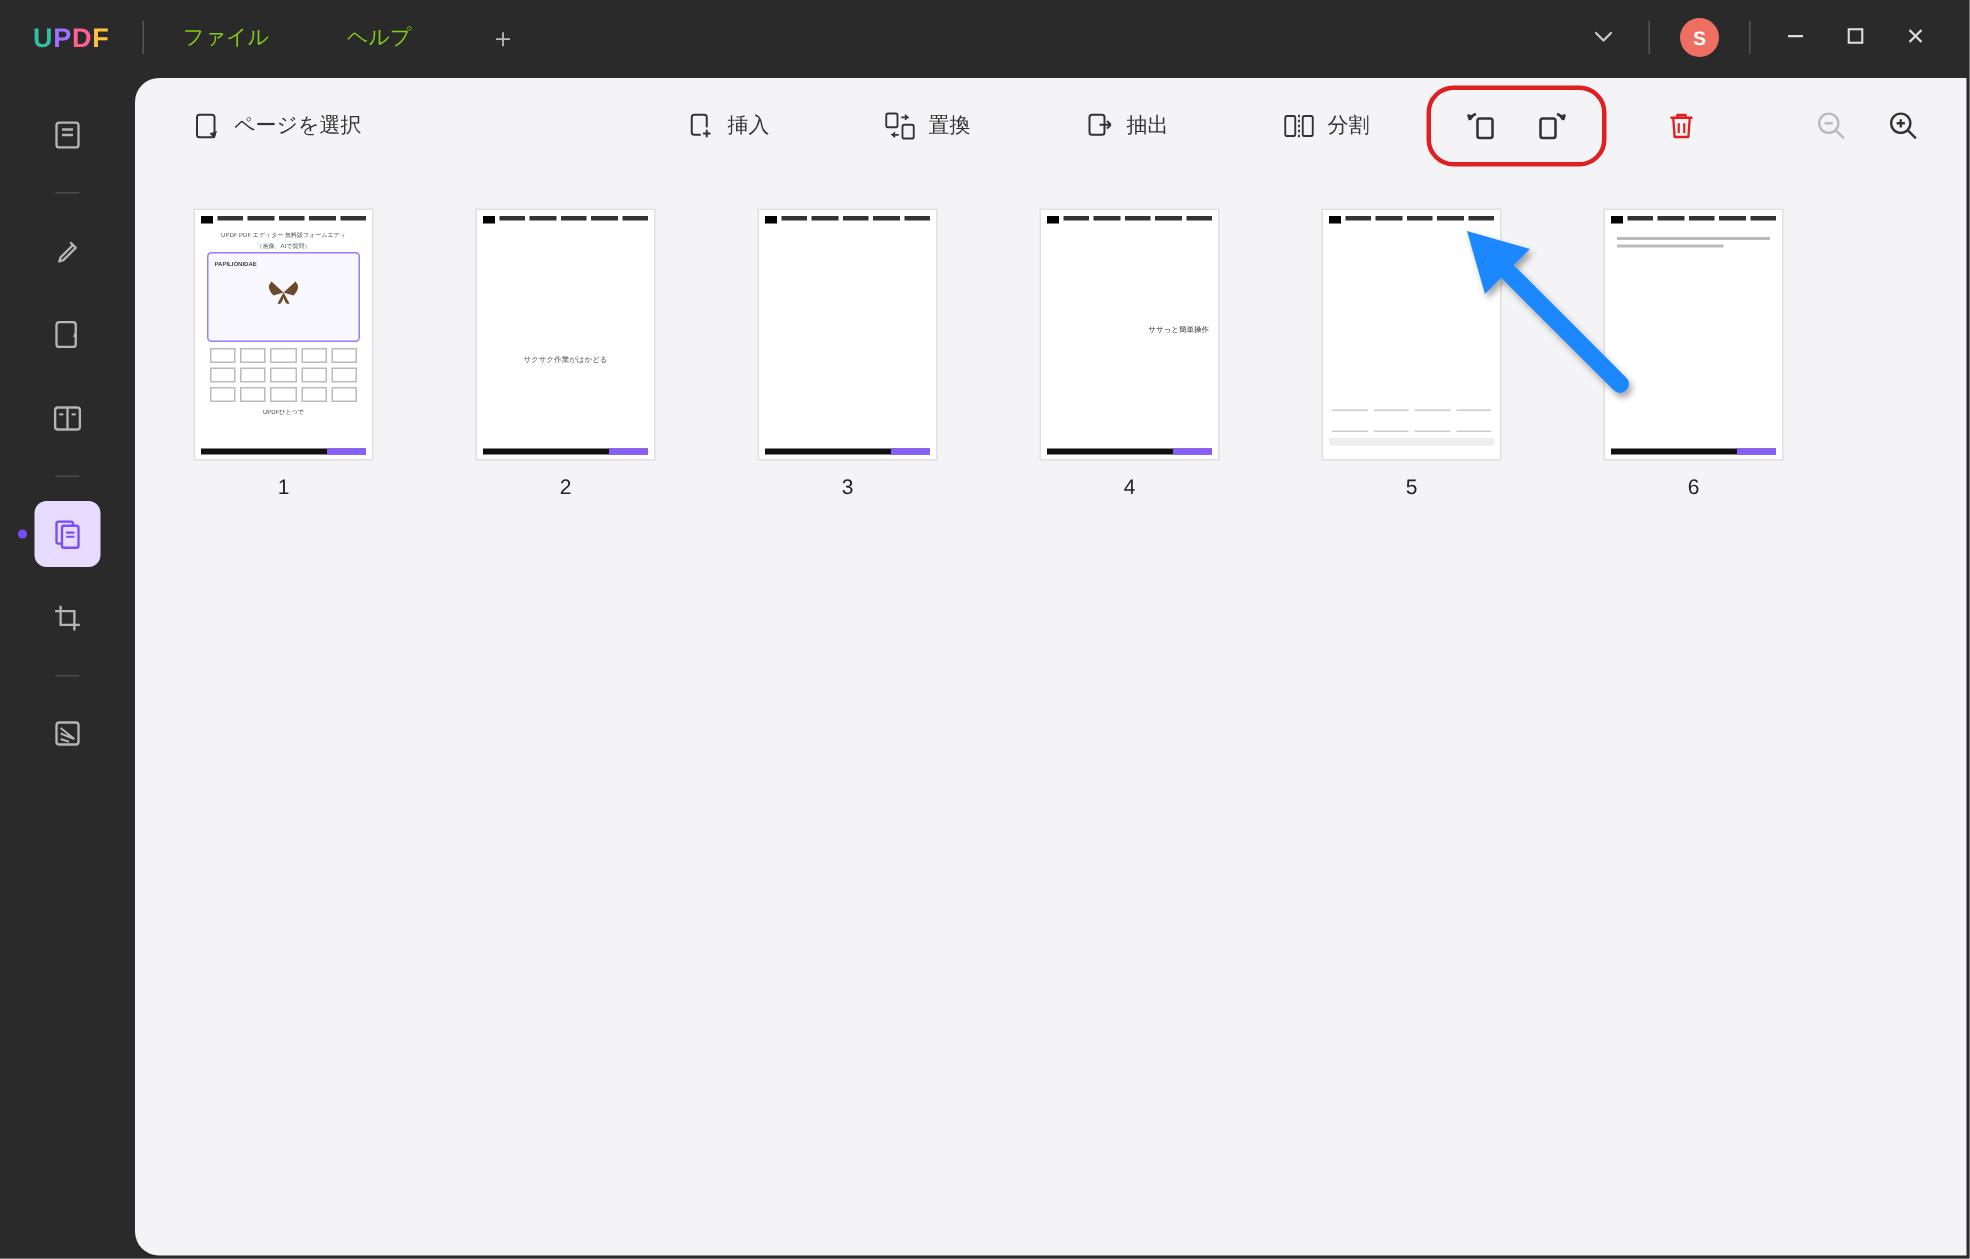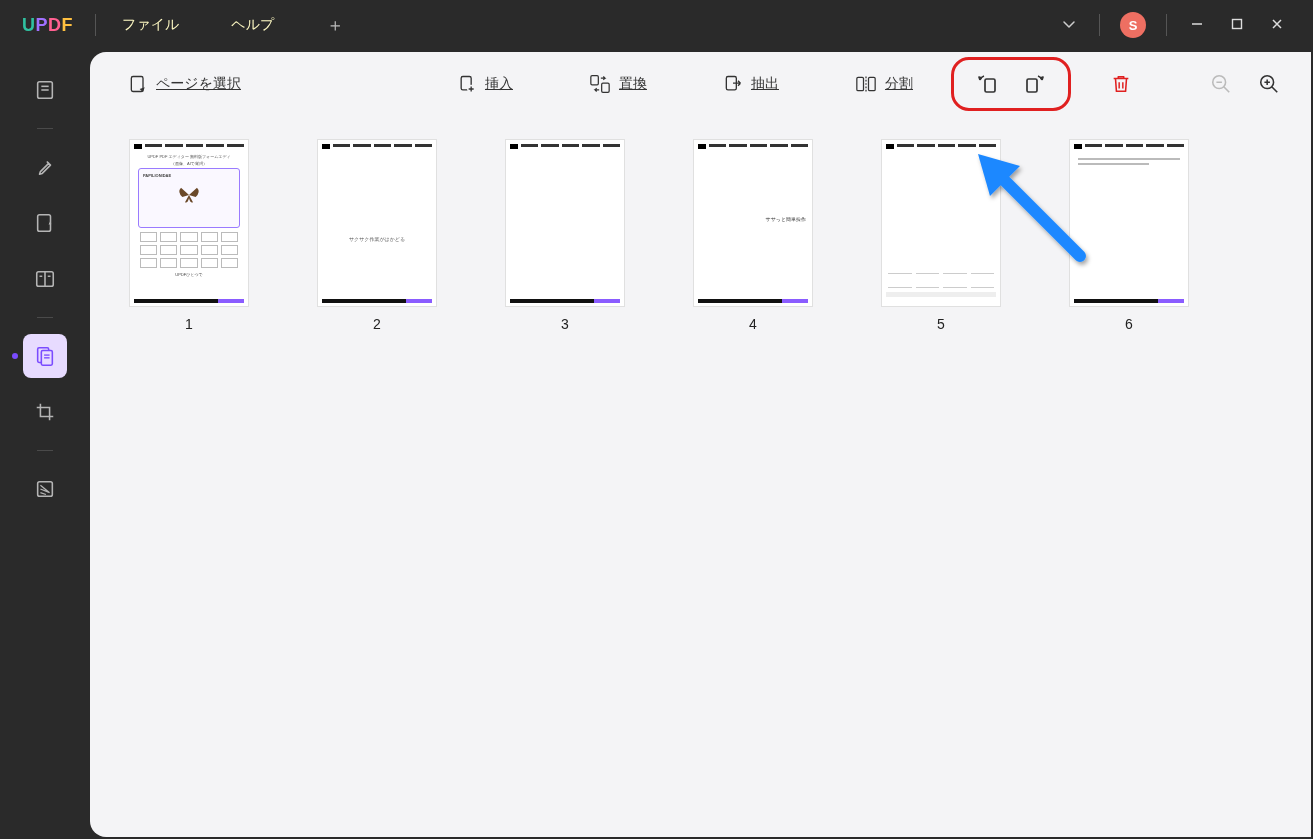--- a/index.html
+++ b/index.html
@@ -29,21 +29,21 @@
   .logo span:nth-child(1){color:#30c0a0;}
   .logo span:nth-child(2){color:#a070ff;}
   .logo span:nth-child(3){color:#ff6090;}
   .logo span:nth-child(4){color:#ffc040;}
   .logo-div {
     width: 1px; height: 22px; background: #555;
   }
   .top-menu-item {
     padding: 0 26px;
     font-size: 14px;
-    color: #fef9c3;
+    color: #84cc16;
     cursor: pointer;
   }
   .tab-area {
     margin-left: 8px;
     display: flex;
     align-items: center;
     height: 100%;
   }
   .tab {
     display: flex;
@@ -133,21 +133,20 @@
     display:flex;align-items:center;
     padding:0 28px;
     gap: 8px;
   }
   .tool-btn {
     display:flex;align-items:center;gap:8px;
     padding:6px 10px;
     color:#333;font-size:14px;
     cursor:pointer;
     border-radius:6px;
-    text-decoration:underline;
   }
   .tool-btn svg{flex:none;}
   .toolbar-spacer1{width:180px;}
   .rotate-group{
     display:flex;gap:18px;align-items:center;
     border:3px solid #e02020;border-radius:18px;
     padding:10px 20px;
     margin-left:20px;
   }
   .icon-btn{

